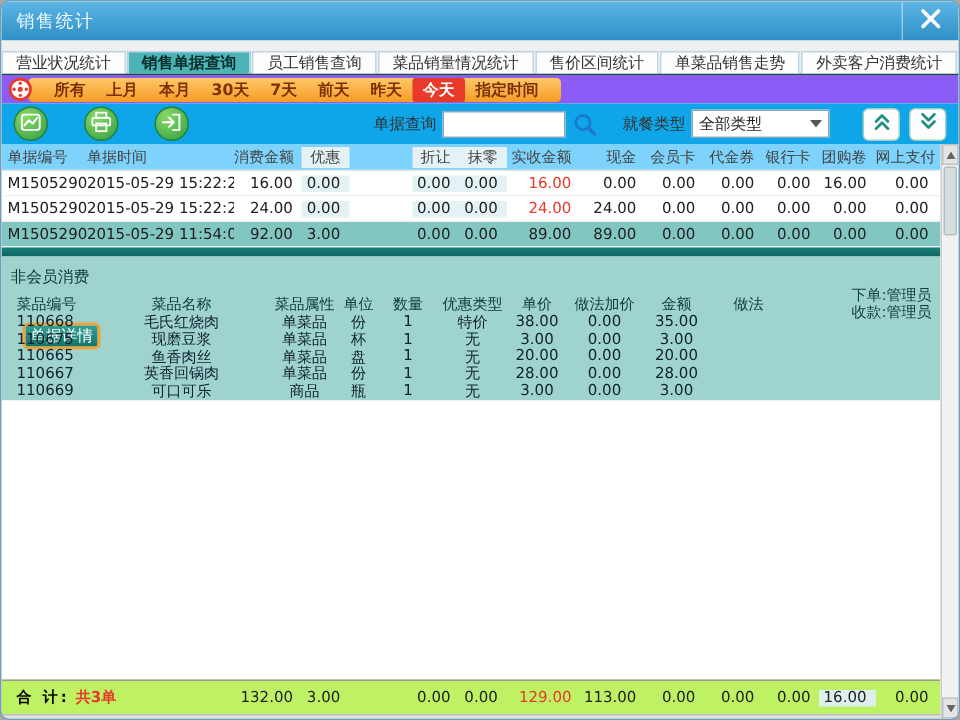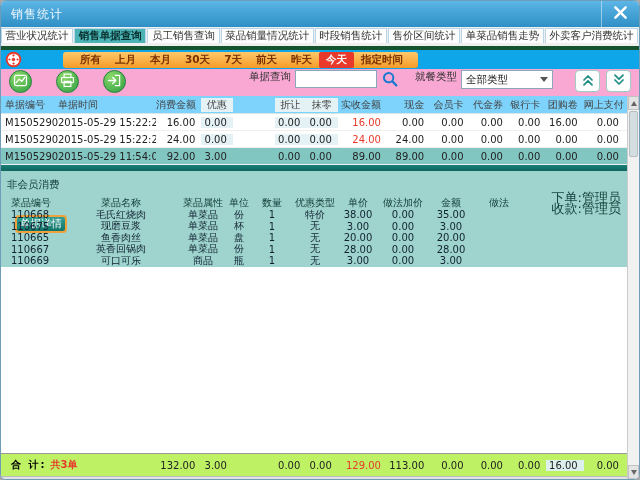--- a/index.html
+++ b/index.html
@@ -8,34 +8,34 @@
   .window { position:absolute; top:0; left:0; width:640px; height:480px;
             border:1px solid #6f9db8; border-radius:6px; overflow:hidden;
             background:#fff; display:flex; flex-direction:column; }
   
   .titlebar { height:26px; flex:0 0 26px; display:flex; align-items:center;
               background:linear-gradient(#5cb6e6,#2f8fc5); padding-left:10px; }
   .titlebar .title { color:#eef8fd; font-size:12px; letter-spacing:1px; }
   .close-btn { margin-left:auto; width:38px; height:26px; display:flex; align-items:center;
                justify-content:center; border-left:1px solid rgba(255,255,255,.45); cursor:pointer; }
   
-  .tabbar { height:23px; flex:0 0 23px; background:#efefef; display:flex; align-items:flex-start;
-            border-bottom:4px solid #14532d; padding-top:1px; }
+  .tabbar { height:23px; flex:0 0 23px; background:#efefef; display:flex; align-items:flex-end;
+            border-bottom:1px solid #14532d; padding-top:1px; }
   .tab { flex:1 1 auto; display:flex; align-items:center; justify-content:center;
          background:#fdfdfd; border:1px solid #b9d6e9; border-bottom:none; margin-right:1px;
          color:#333; font-size:10.5px; white-space:nowrap; overflow:hidden; cursor:pointer; }
   .tab.active { background:#4cb4b6; color:#09302e; font-weight:bold; }
   
-  .filter-bar { height:19px; flex:0 0 19px; display:flex; align-items:center; padding:1px 4px; background:#0ea5e9;gap:44px; }
+  .filter-bar { height:19px; flex:0 0 19px; display:flex; align-items:center; padding:1px 4px; background:#8b5cf6; }
   .date-icon { width:17px; height:17px; margin-right:-3px; z-index:2; }
   .filter-pill { display:flex; align-items:center; height:16px;
                  background:linear-gradient(#fdc869,#f69b27); border-radius:3px; padding:0 8px 0 10px; }
   .fitem { color:#7c3200; font-weight:bold; font-size:10.5px; padding:1px 7px; white-space:nowrap; cursor:pointer; border-radius:2px; }
   .fitem.active { background:#e8392b; color:#fff; }
-  .action-bar { height:27px; flex:0 0 27px; display:flex; align-items:flex-start; padding:1px 8px; background:#f9a8d4; }
+  .action-bar { height:27px; flex:0 0 27px; display:flex; align-items:center; padding:1px 8px; background:#0ea5e9; }
   .gbtn { width:23px; height:23px; border-radius:50%; margin-right:24px; cursor:pointer;
           background:radial-gradient(circle at 35% 28%, #8bd968, #2f9e44); border:1px solid #23813a;
           display:flex; align-items:center; justify-content:center; }
   .lbl { color:#333; font-size:10.5px; white-space:nowrap; }
   .search-input { width:82px; height:18px; border:1px solid #8aa8ba; background:#fff; margin:0 4px; font-size:10px; padding:0 3px; }
   .mag { width:18px; height:18px; margin-right:16px; cursor:pointer; }
   .combo { width:92px; height:19px; border:1px solid #8aa8ba; background:#fff; margin:0 16px 0 4px;
            display:flex; align-items:center; padding:0 4px; font-size:10.5px; cursor:pointer; }
   .combo .caret { margin-left:auto; width:0; height:0; border-left:4px solid transparent;
                   border-right:4px solid transparent; border-top:5px solid #555; }
@@ -64,21 +64,21 @@
   .c10{width:38px;} .c11{width:38px;} .c12{width:42px;} .c13{flex:1; padding-left:2px;}
   .c2,.c3,.c4,.c5,.c6,.c7,.c8,.c9,.c10,.c11,.c12 { text-align:right; padding-right:6px; }
   .thead .c3,.thead .c4,.thead .c5, .trow .c3,.trow .c4,.trow .c5 { background:#e4f2f5; }
   .trow.selected .c3,.trow.selected .c4,.trow.selected .c5 { background:transparent; }
   .trow:not(.selected) .c6 { color:#e8392b; }
   .splitter { height:6px; flex:0 0 6px; background:linear-gradient(#188078,#0e655f); }
   
   .detail { flex:0 0 92px; background:#9ed4cd; display:flex; flex-direction:column; padding-top:3px; }
   .detail-top { height:22px; display:flex; align-items:flex-start; padding:1px 6px;flex-direction:column; }
   .detail-title { font-size:10.5px; color:#113a37; padding-top:3px; }
-  .staff { margin-left:auto; text-align:right; font-size:13px; color:#123f3b; line-height:10.5px; padding-top:1px; }
+  .staff { margin-left:auto; text-align:right; font-size:10px; color:#123f3b; line-height:10.5px; padding-top:1px; }
   .detail-btn { width:52px; height:20px; margin:1px 4px 0 8px; border:2px solid #f0a23a; border-radius:4px;
                 background:linear-gradient(#33a093,#117468); color:#fff; font-size:10.5px;
                 display:flex; align-items:center; justify-content:center; cursor:pointer; white-space:nowrap; }
   .dhead { height:13px; display:flex; align-items:center; font-size:10px; color:#113a37; }
   .drow { height:11.5px; display:flex; align-items:center; font-size:10px; color:#123; }
   .dc { white-space:nowrap; overflow:hidden; text-align:center; }
   .d0{width:60px; text-align:left; padding-left:10px;} .d1{width:120px;font-family:Liberation Serif, serif;} .d2{width:44px;}
   .d3{width:28px;} .d4{width:38px;} .d5{width:48px;} .d6{width:38px;} .d7{width:52px;}
   .d8{width:44px;} .d9{flex:1; text-align:left; padding-left:16px;}
   .filler { flex:1 1 auto; background:#fff; }
@@ -119,23 +119,20 @@
       </div>
 
       <div class="tab">
         <span>员工销售查询</span>
       </div>
 
       <div class="tab">
         <span>菜品销量情况统计</span>
       </div>
 
-      <div class="tab">
-        <span>时段销售统计</span>
-      </div>
 
       <div class="tab">
         <span>售价区间统计</span>
       </div>
 
       <div class="tab">
         <span>单菜品销售走势</span>
       </div>
 
       <div class="tab">

